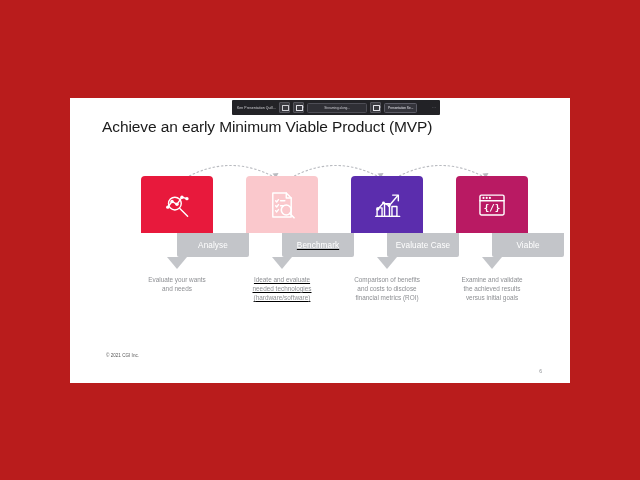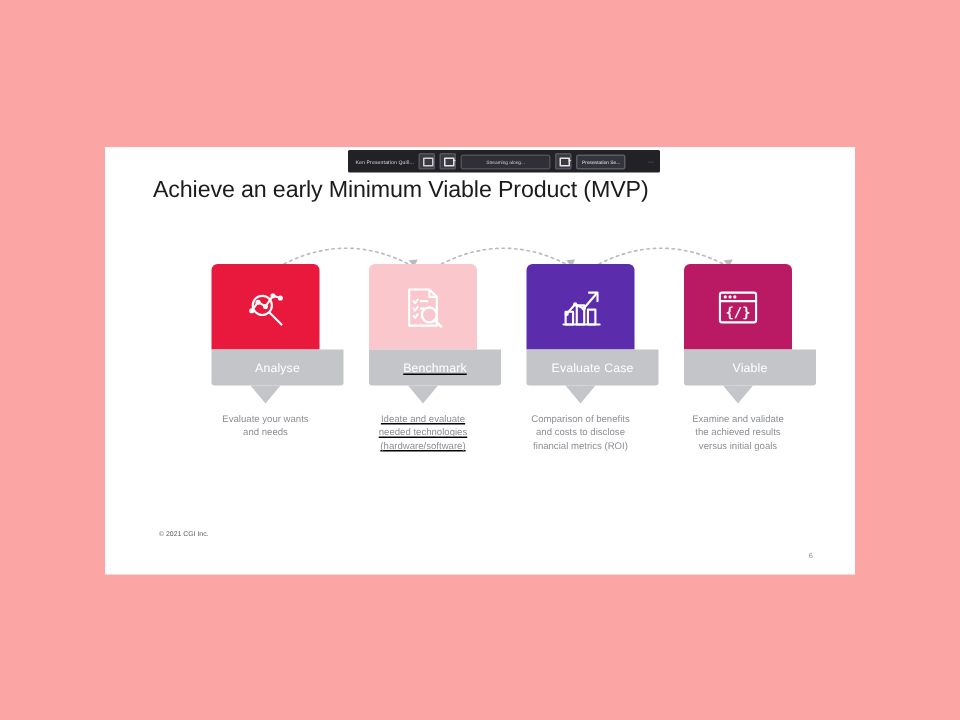--- a/index.html
+++ b/index.html
@@ -12,21 +12,21 @@
     height: 480px;
     overflow: hidden;
     font-family: "Liberation Sans", sans-serif;
   }
 
   
   #stage {
     position: relative;
     width: 640px;
     height: 480px;
-    background: #fca5a5;
+    background: #b91c1c;
   }
 
   
   #slide {
     position: absolute;
     left: 70px;
     top: 98px;
     width: 500px;
     height: 285px;
     background: #ffffff;
@@ -150,31 +150,32 @@
   }
   .card-top {
     width: 72px;
     height: 57px;
     border-radius: 4px 4px 0 0;
     display: flex;
     align-items: center;
     justify-content: center;
   }
   .card-label {
-    width: 88px;
+    width: 72px;
     height: 24px;
     background: #c3c5c9;
     display: flex;
     align-items: center;
     justify-content: center;
     color: #ffffff;
     font-size: 8.2px;
     letter-spacing: 0.1px;
     border-radius: 0 0 2px 2px;
     white-space: nowrap;
+    margin-left: 36px;
   }
   .card-pointer {
     width: 0;
     height: 0;
     margin: 0 auto;
     border-left: 10px solid transparent;
     border-right: 10px solid transparent;
     border-top: 12px solid #c3c5c9;
   }
   .card-caption {

